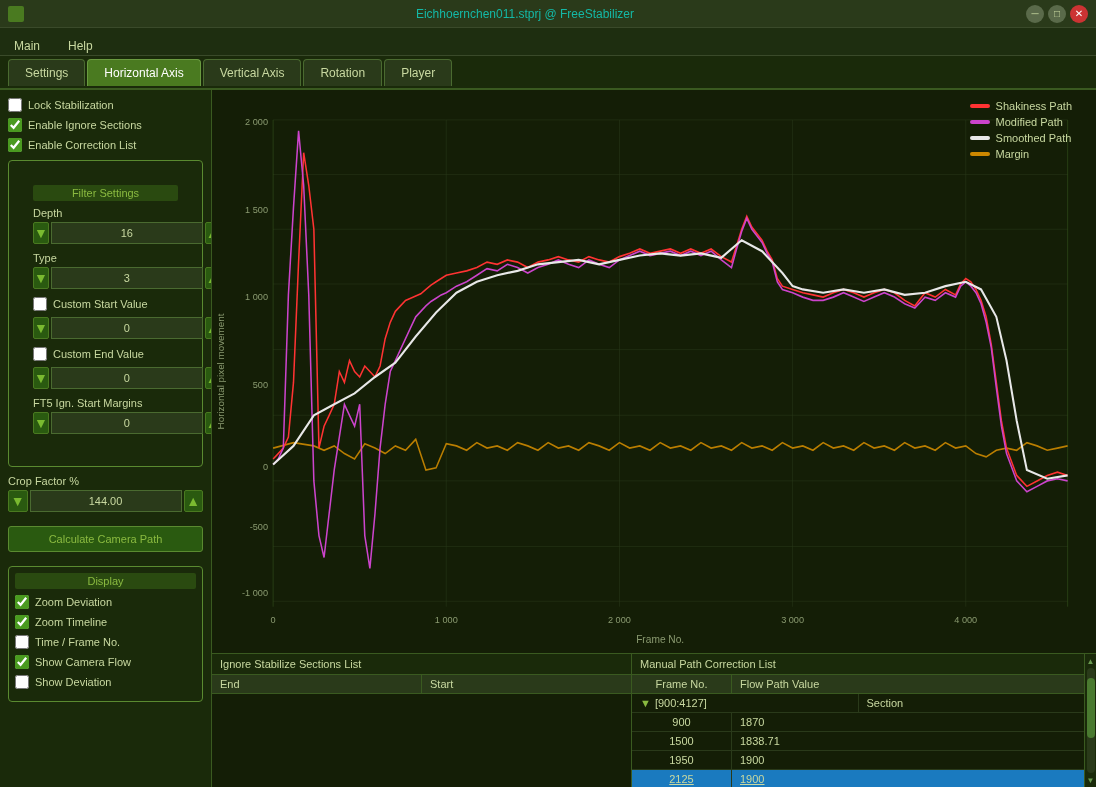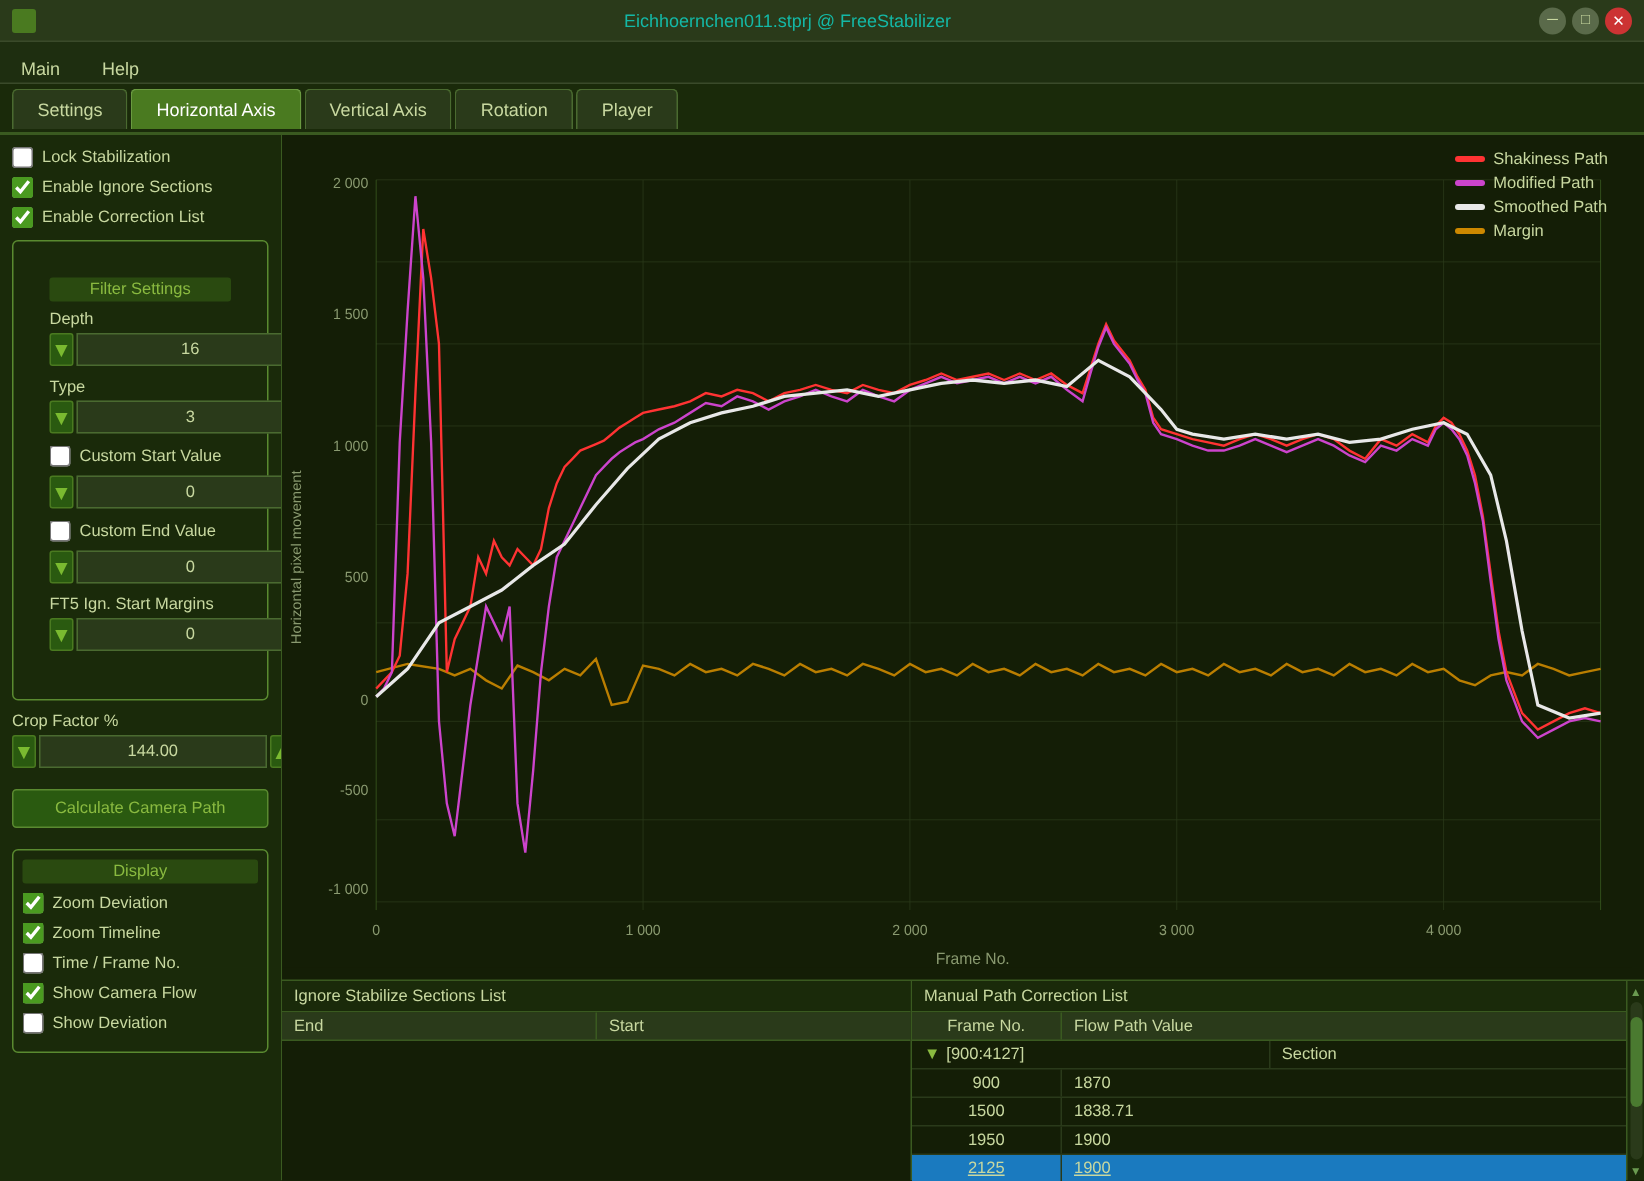--- a/index.html
+++ b/index.html
@@ -71,21 +71,21 @@
     }
 
     
     .main-content {
       display: flex;
       height: calc(787px - 28px - 28px - 34px);
     }
 
     
     .left-panel {
-      width: 188px;
+      width: 212px;
       background: #1a2a0a;
       border-right: 1px solid #3a5a20;
       padding: 8px;
       overflow-y: auto;
       flex-shrink: 0;
     }
 
     .checkbox-row {
       display: flex;
       align-items: center;

